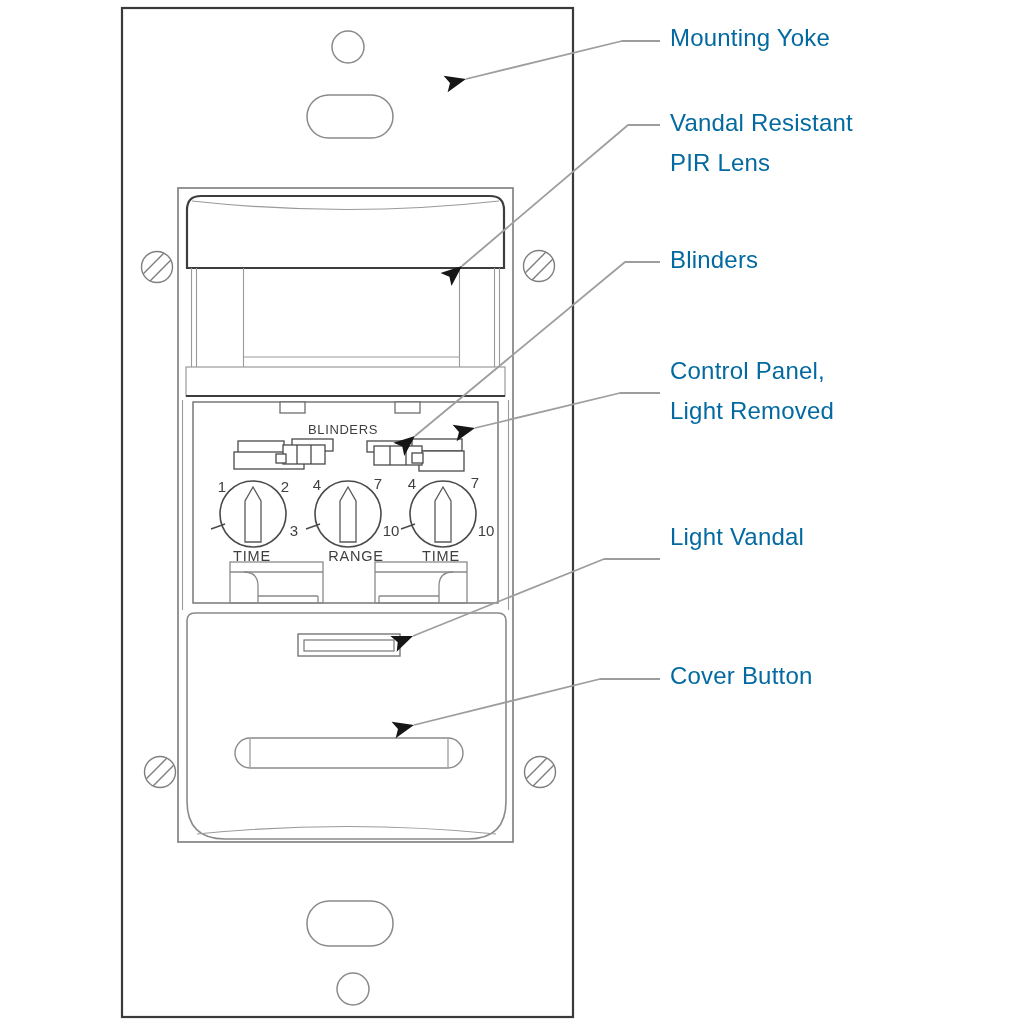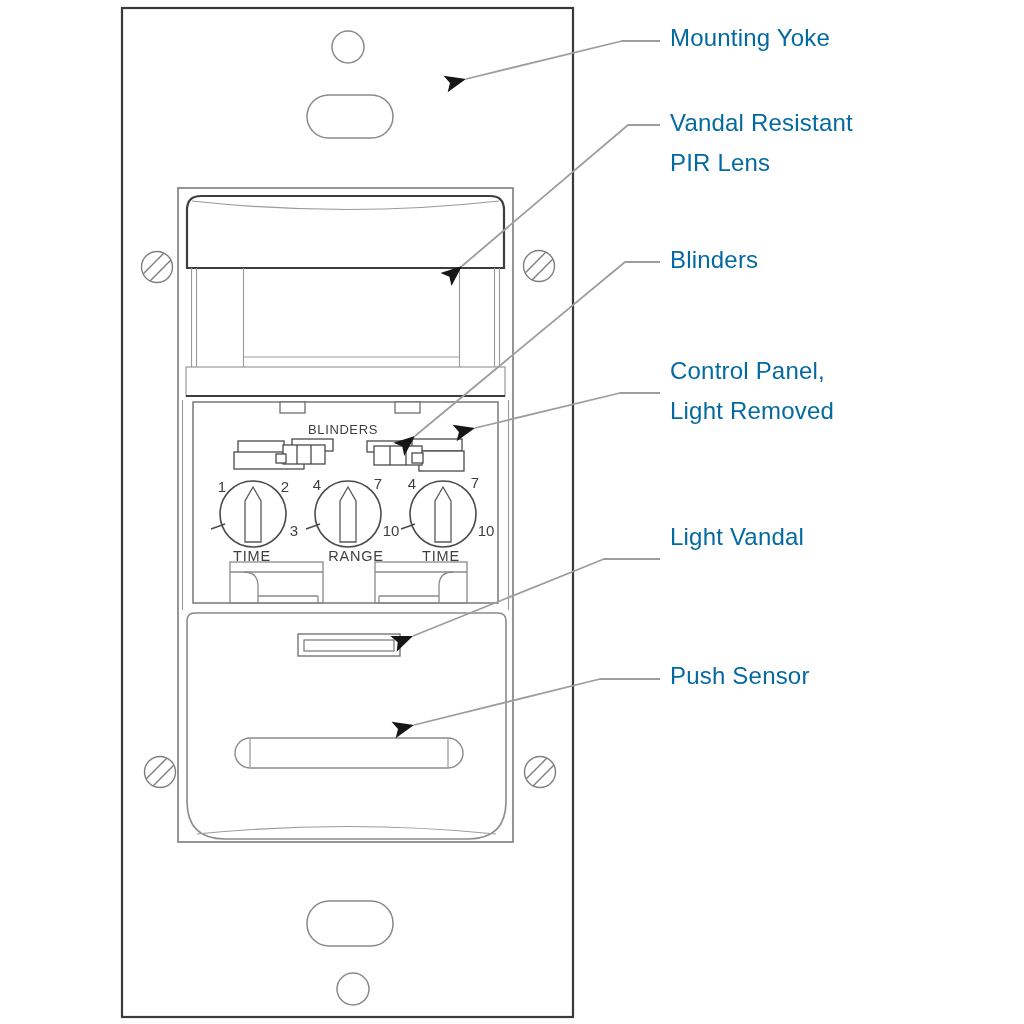--- a/index.html
+++ b/index.html
@@ -172,21 +172,21 @@
     <div>Blinders</div>
   </div>
   <div class="callout" style="top:351px">
     <div>Control Panel,</div>
     <div>Light Removed</div>
   </div>
   <div class="callout" style="top:517px">
     <div>Light Vandal</div>
   </div>
   <div class="callout" style="top:656px">
-    <div>Push Sensor</div>
+    <div>Cover Button</div>
   </div>
 
   <span class="ptext blinders-t" style="left:343px;top:429px">BLINDERS</span>
 
   <span class="ptext dialnum" style="left:222px;top:486px">1</span>
   <span class="ptext dialnum" style="left:285px;top:486px">2</span>
   <span class="ptext dialnum" style="left:294px;top:530px">3</span>
   <span class="ptext dialname" style="left:252px;top:556px">TIME</span>
 
   <span class="ptext dialnum" style="left:317px;top:484px">4</span>

